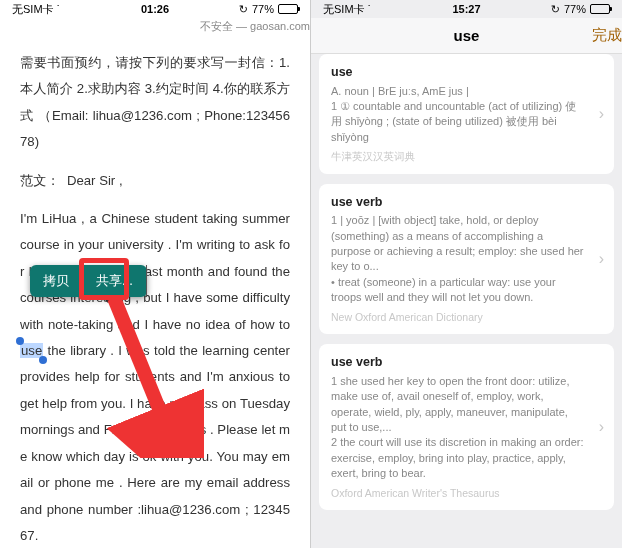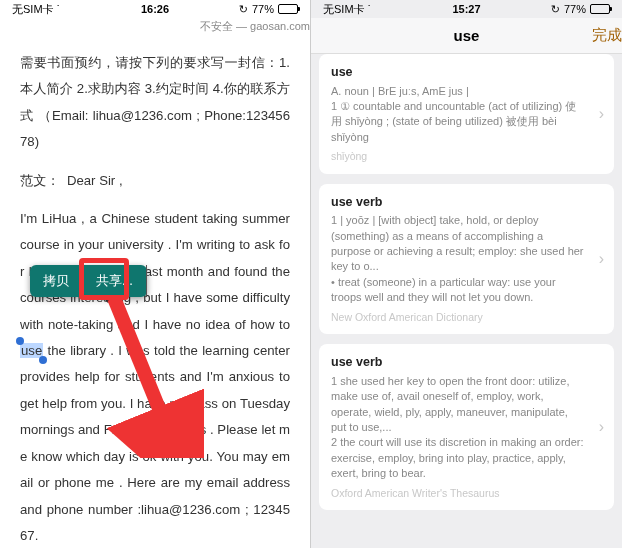--- a/index.html
+++ b/index.html
@@ -43,21 +43,21 @@
   .arrowsvg{position:absolute;left:84px;top:258px;z-index:19;pointer-events:none}
 </style>
 </head>
 <body>
 
 <div class="phones">
 
   <div class="phone left">
     <div class="status">
       <span>无SIM卡 ᐝ</span>
-      <span class="mid">16:26</span>
+      <span class="mid">01:26</span>
       <span class="r">
         <span>↻</span>
         <span>77%</span>
         <span class="battery"><span class="fill"></span></span>
       </span>
     </div>
     <div class="addr">不安全 — gaosan.com</div>
 
     <div class="content">
       <p class="letter">需要书面预约，请按下列的要求写一封信：1.本人简介 2.求助内容 3.约定时间 4.你的联系方式 （Email: lihua@1236.com ; Phone:12345678)</p>
@@ -89,21 +89,21 @@
     </div>
     <div class="navbar">
       <span class="title">use</span>
       <span class="done">完成</span>
     </div>
     <div class="cards" id="cards">
         <div class="card">
           <div class="hw">use</div>
           <div class="def" style="white-space:pre-line">A. noun | BrE juːs, AmE jus |
 1 ① countable and uncountable (act of utilizing) 使用 shǐyòng ; (state of being utilized) 被使用 bèi shǐyòng</div>
-          <div class="src">shǐyòng</div>
+          <div class="src">牛津英汉汉英词典</div>
           <div class="chev">›</div>
         </div>
         <div class="card">
           <div class="hw">use verb</div>
           <div class="def" style="white-space:pre-line">1 | yoōz | [with object] take, hold, or deploy (something) as a means of accomplishing a purpose or achieving a result; employ: she used her key to o...
 • treat (someone) in a particular way: use your troops well and they will not let you down.</div>
           <div class="src">New Oxford American Dictionary</div>
           <div class="chev">›</div>
         </div>
         <div class="card">

